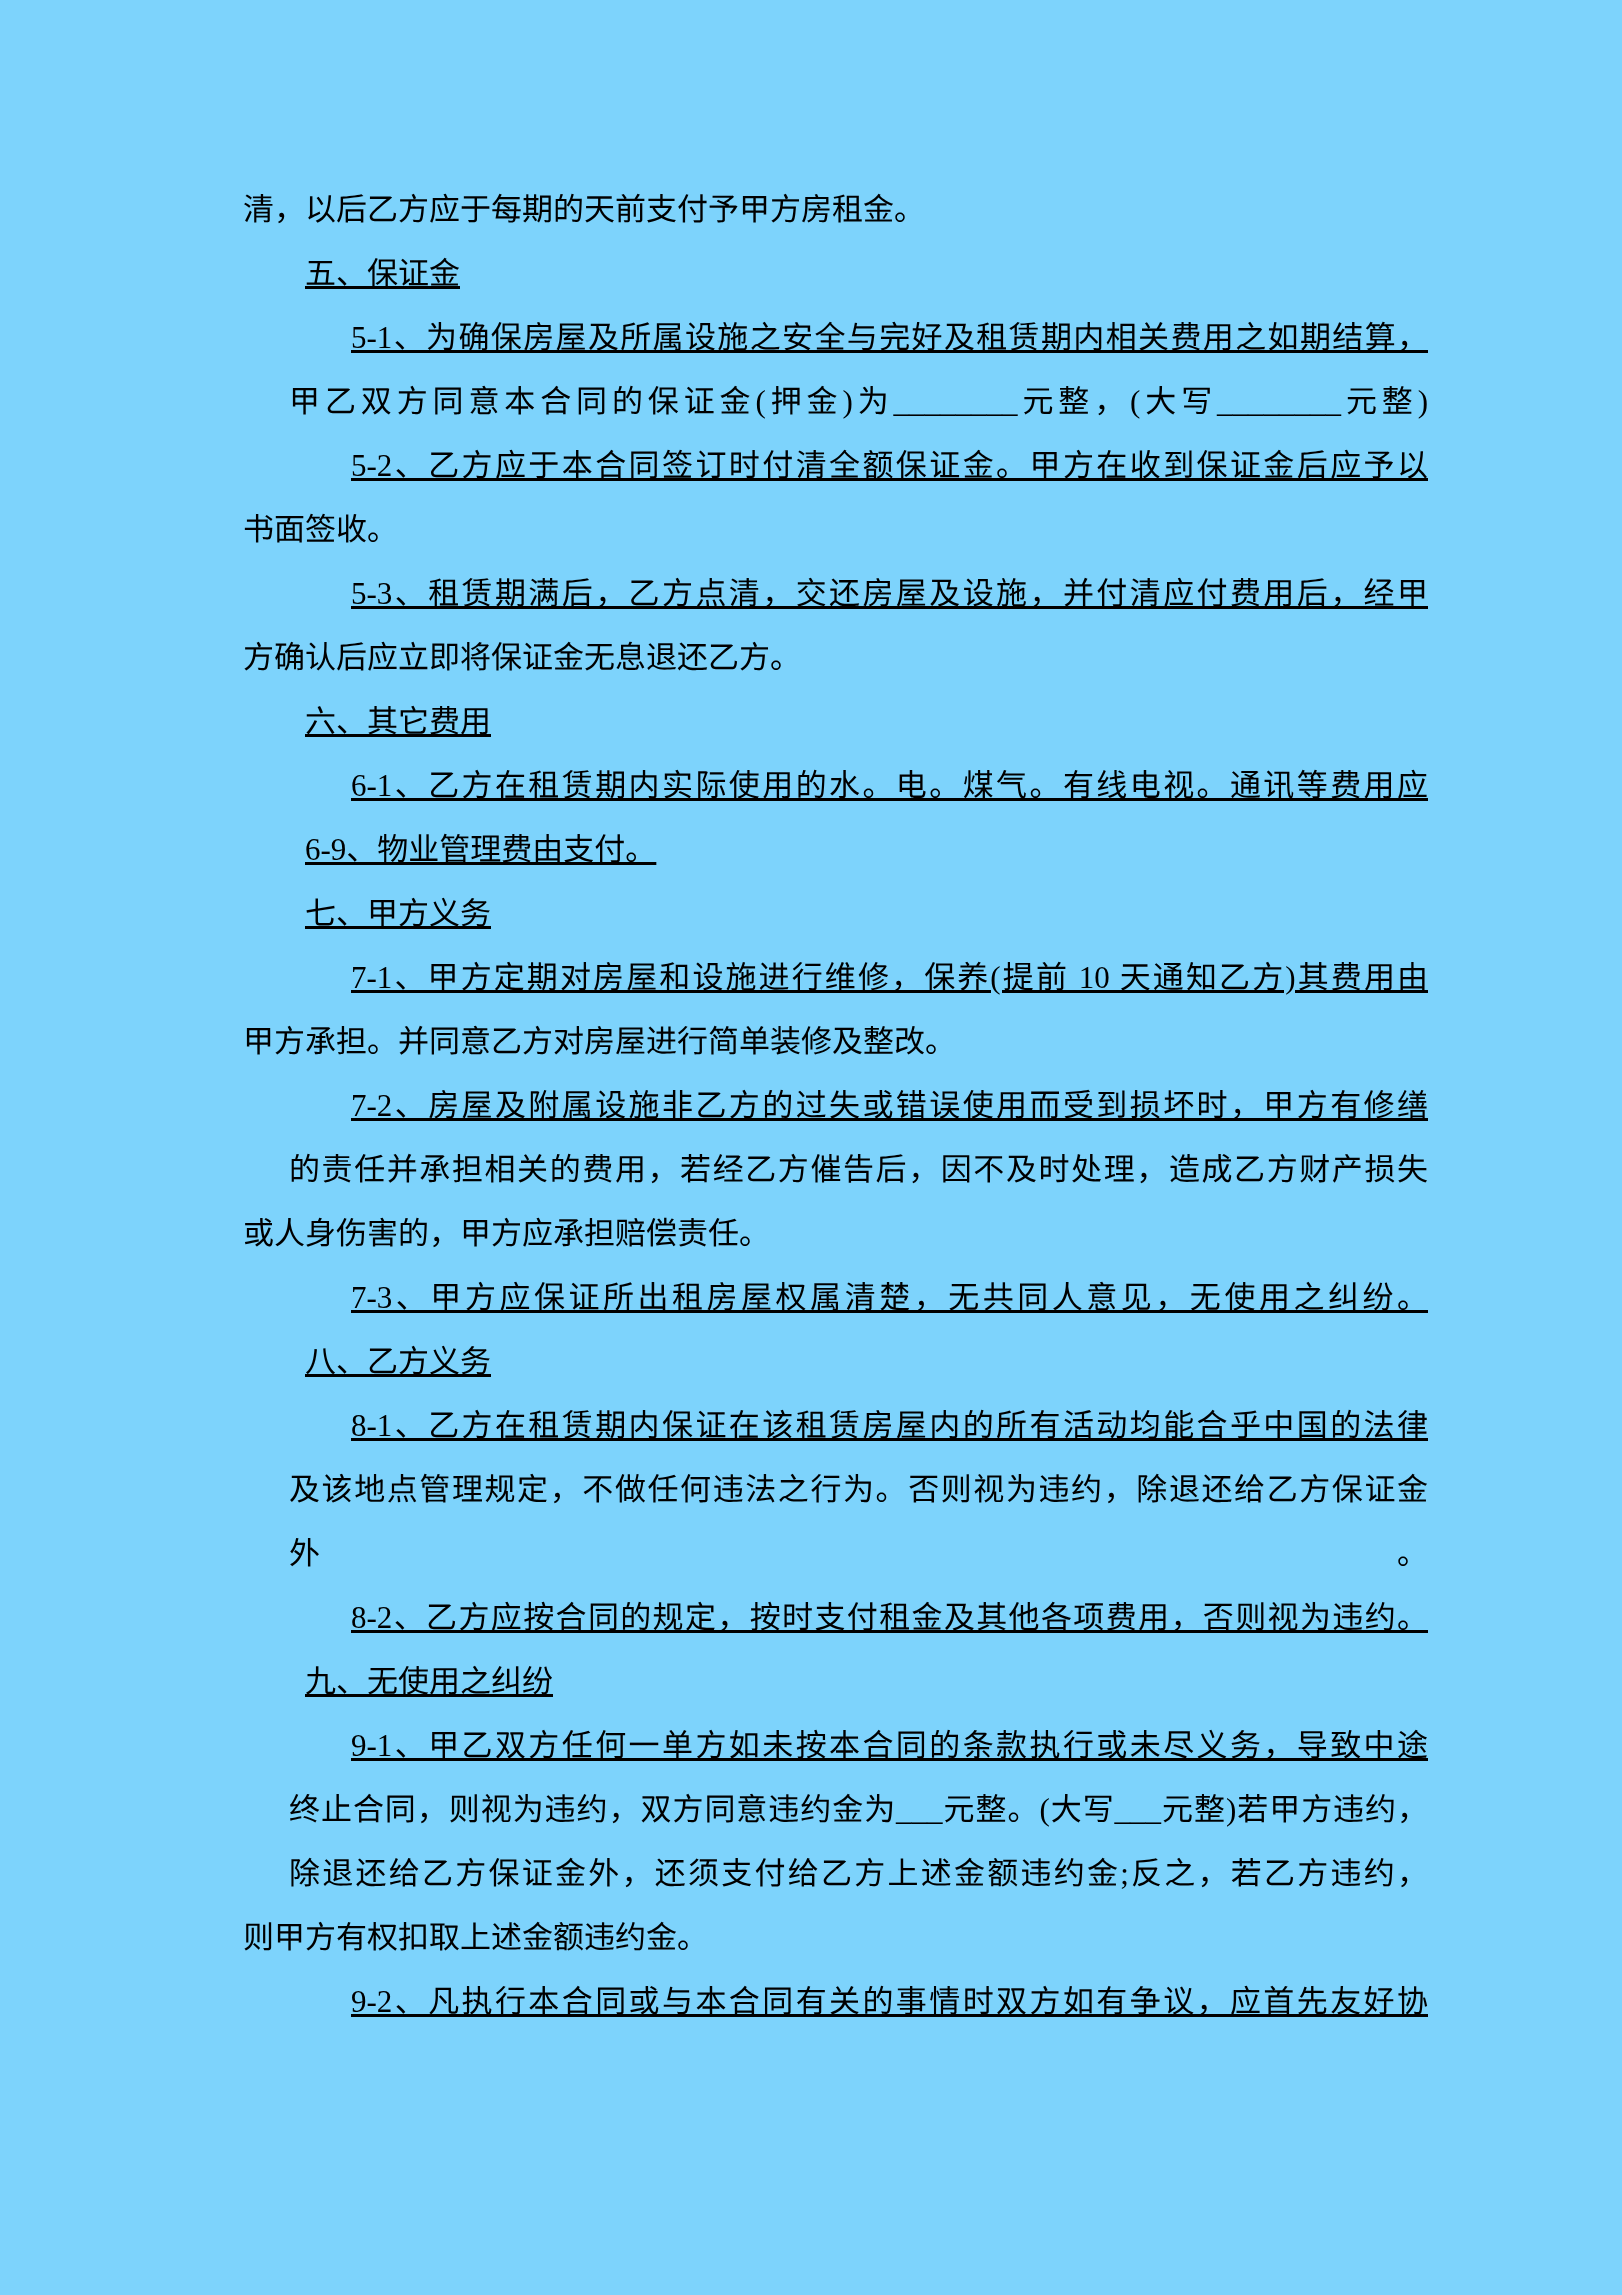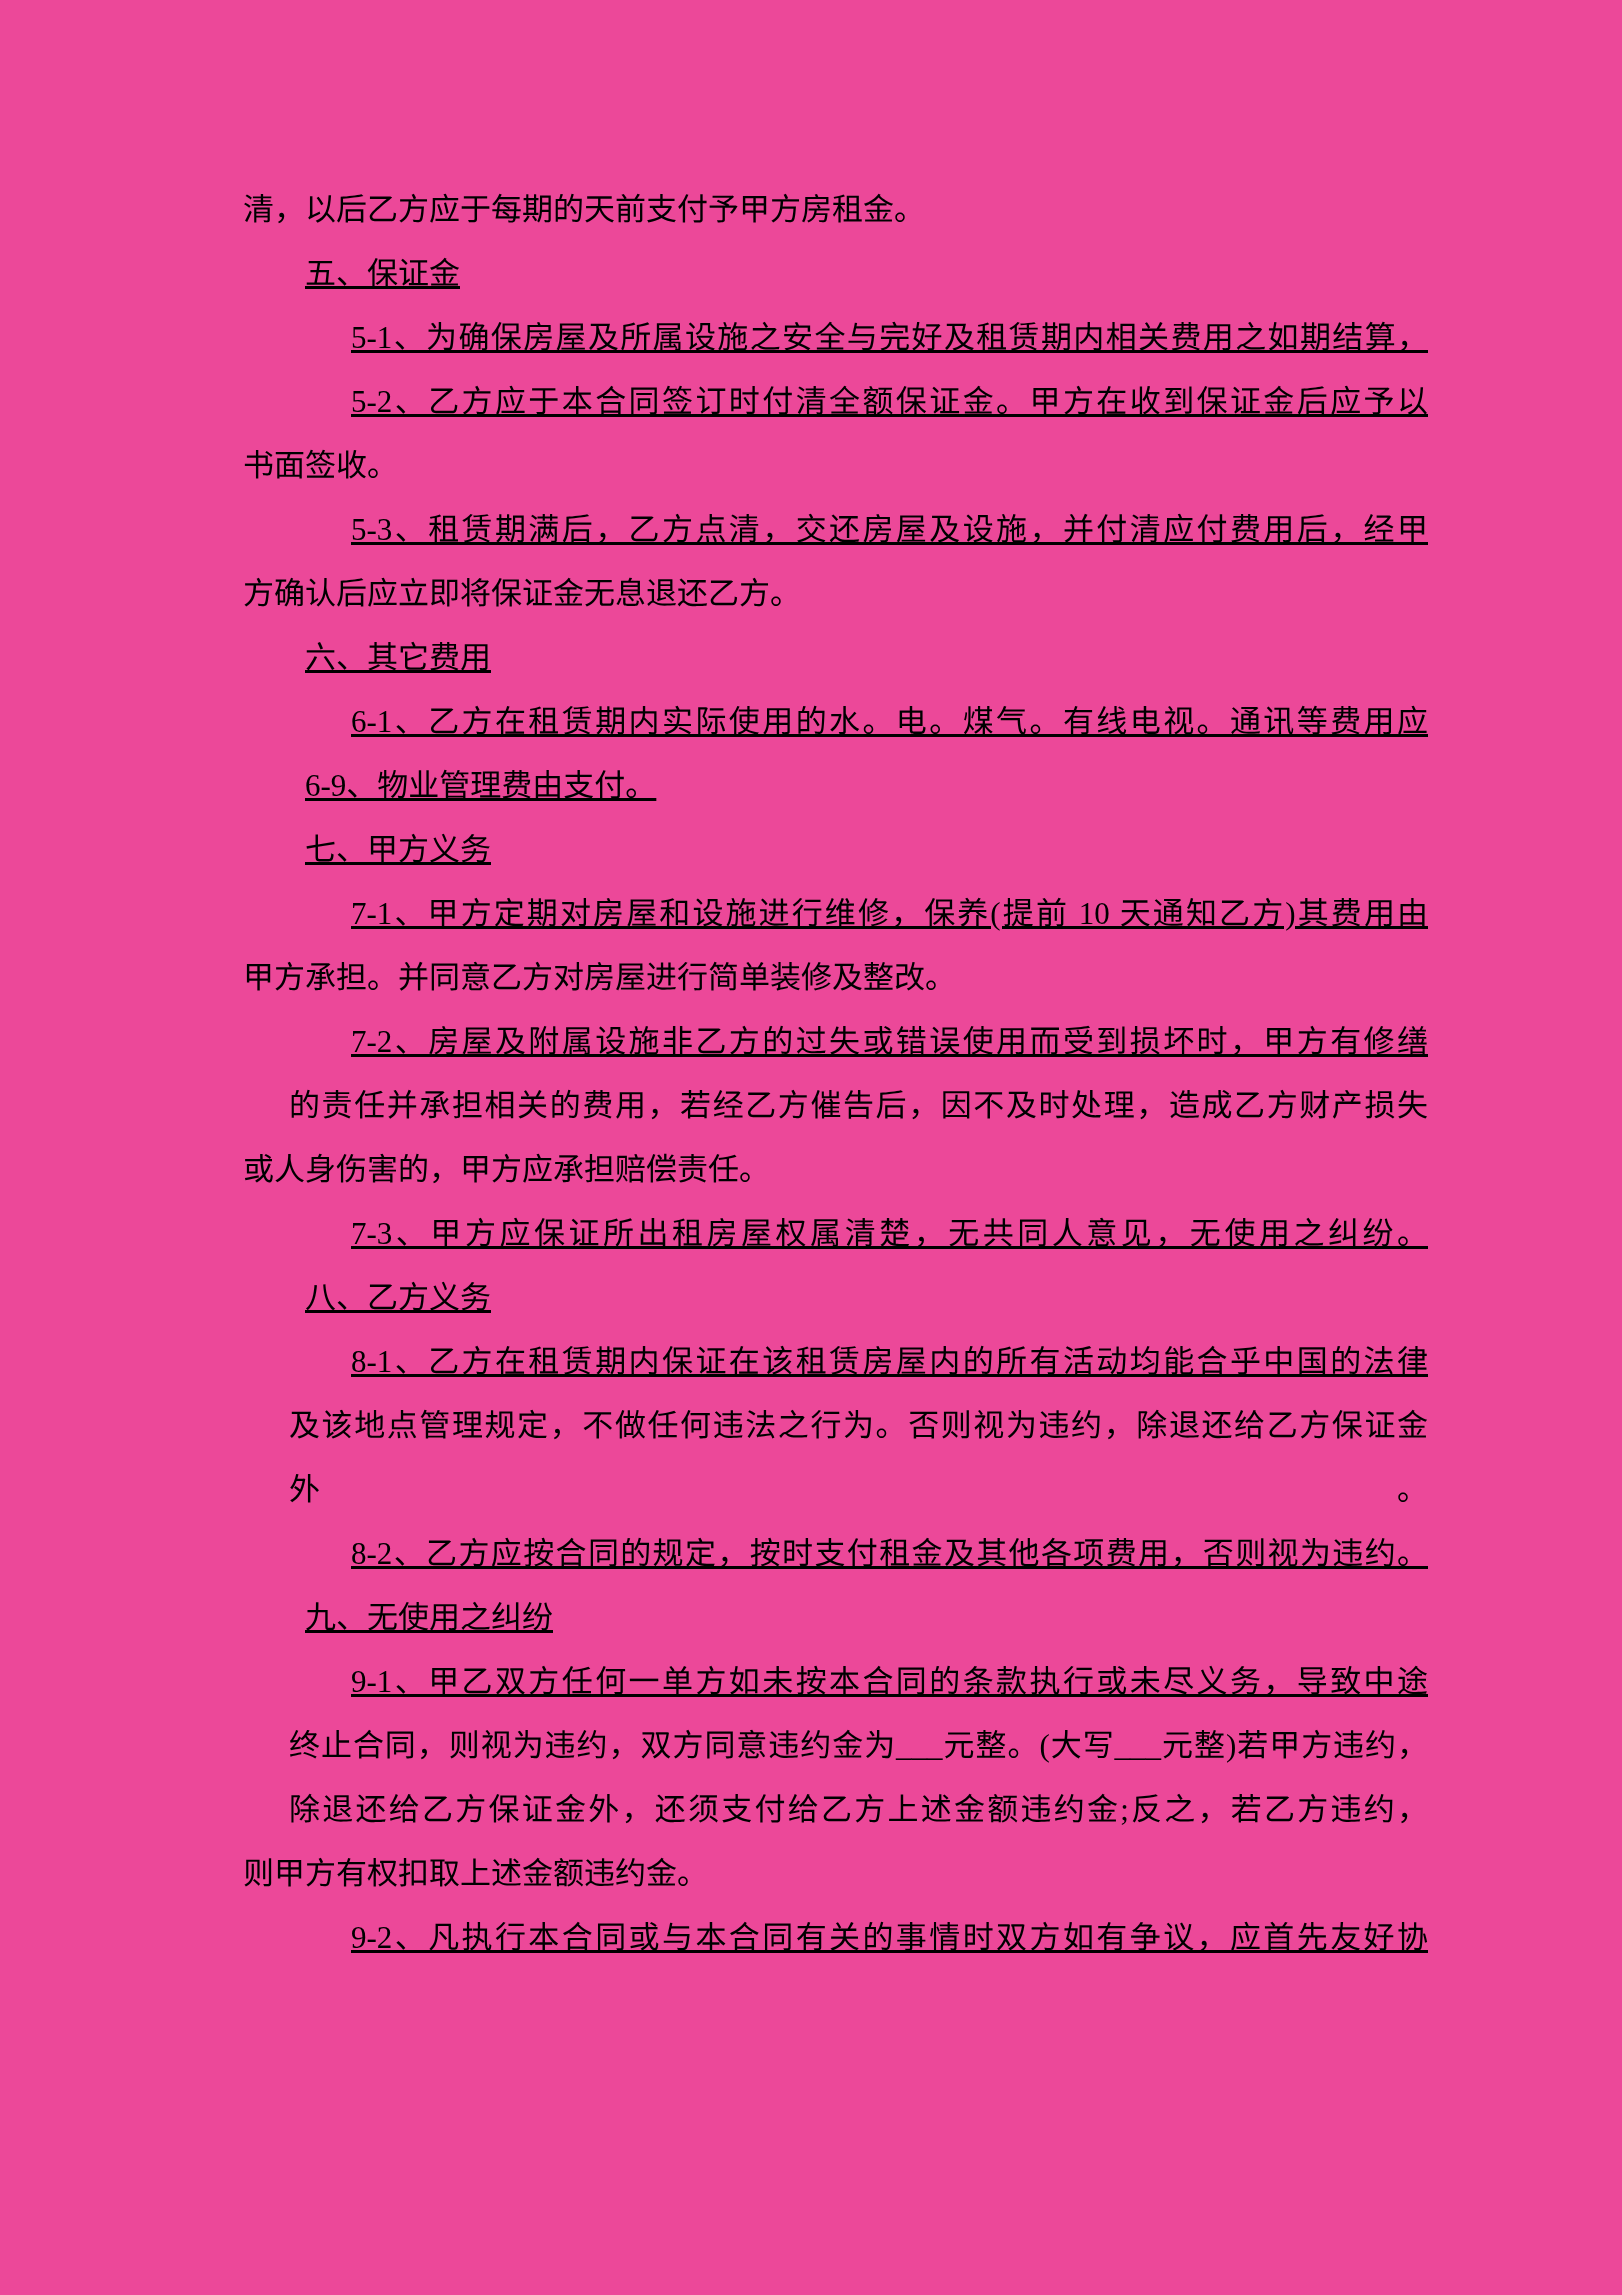--- a/index.html
+++ b/index.html
@@ -36,25 +36,26 @@
   }
   .line.justify {
     text-align: justify;
     text-align-last: justify;
     margin-left: 46px;
   }
 </style>
 </head>
 <body>
 
-<div class="page" style="background: #ec4899;">
+<div class="page" style="background: #7dd3fc;">
   <div class="content" style="color: rgb(0, 0, 0);">
       <div class="line">清，以后乙方应于每期的天前支付予甲方房租金。</div>
       <div class="line indent">五、保证金</div>
       <div class="line indent justify">5-1、为确保房屋及所属设施之安全与完好及租赁期内相关费用之如期结算，</div>
+      <div class="line justify">甲乙双方同意本合同的保证金(押金)为________元整，(大写________元整)</div>
       <div class="line indent justify">5-2、乙方应于本合同签订时付清全额保证金。甲方在收到保证金后应予以</div>
       <div class="line">书面签收。</div>
       <div class="line indent justify">5-3、租赁期满后，乙方点清，交还房屋及设施，并付清应付费用后，经甲</div>
       <div class="line">方确认后应立即将保证金无息退还乙方。</div>
       <div class="line indent">六、其它费用</div>
       <div class="line indent justify">6-1、乙方在租赁期内实际使用的水。电。煤气。有线电视。通讯等费用应</div>
       <div class="line indent">6-9、物业管理费由支付。</div>
       <div class="line indent">七、甲方义务</div>
       <div class="line indent justify">7-1、甲方定期对房屋和设施进行维修，保养(提前 10 天通知乙方)其费用由</div>
       <div class="line">甲方承担。并同意乙方对房屋进行简单装修及整改。</div>

